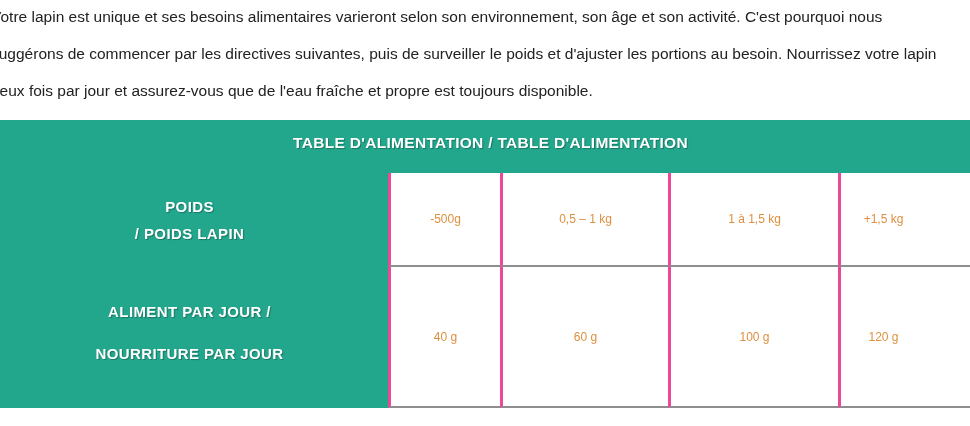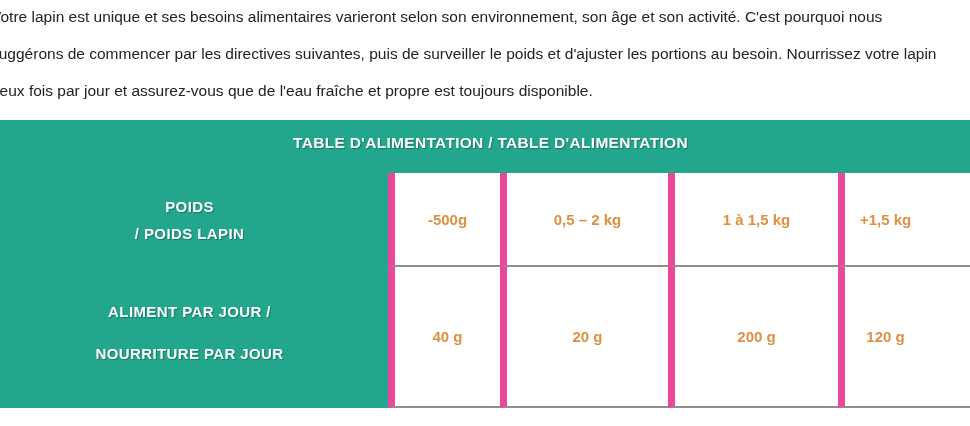--- a/index.html
+++ b/index.html
@@ -59,25 +59,25 @@
     vertical-align: middle;
     text-shadow: 1px 1px 1px rgba(0,0,0,0.3);
     padding: 0;
   }
   .row-weight .label-cell .lbl-line { line-height: 27px; }
   .row-food   .label-cell { padding-bottom: 10px; }
   .row-food   .label-cell .lbl-line { line-height: 42px; }
   .data-cell {
     background: #ffffff;
     color: #de8f3f;
-    font-weight: bold;
-    font-size: 15px;
+    font-weight: normal;
+    font-size: 12px;
     text-align: center;
     vertical-align: middle;
-    border-left: 7px solid #ec4899;
+    border-left: 3px solid #ec4899;
     border-bottom: 2px solid #8e8e8e;
     padding: 0;
   }
   .data-cell.col-last { padding-right: 64px; }
 </style>
 </head>
 <body>
 
 <div class="page">
 
@@ -100,30 +100,30 @@
         <th class="title-cell" colspan="5">TABLE D'ALIMENTATION / TABLE D'ALIMENTATION</th>
       </tr>
     </thead>
     <tbody>
       <tr class="row-weight">
         <th class="label-cell">
           <div class="lbl-line">POIDS</div>
           <div class="lbl-line">/ POIDS LAPIN</div>
         </th>
         <td class="data-cell">-500g</td>
-        <td class="data-cell">0,5 – 2 kg</td>
+        <td class="data-cell">0,5 – 1 kg</td>
         <td class="data-cell">1 à 1,5 kg</td>
         <td class="data-cell col-last">+1,5 kg</td>
       </tr>
       <tr class="row-food">
         <th class="label-cell">
           <div class="lbl-line">ALIMENT PAR JOUR /</div>
           <div class="lbl-line">NOURRITURE PAR JOUR</div>
         </th>
         <td class="data-cell">40 g</td>
-        <td class="data-cell">20 g</td>
-        <td class="data-cell">200 g</td>
+        <td class="data-cell">60 g</td>
+        <td class="data-cell">100 g</td>
         <td class="data-cell col-last">120 g</td>
       </tr>
     </tbody>
   </table>
 
 </div>
 
 </body></html>

